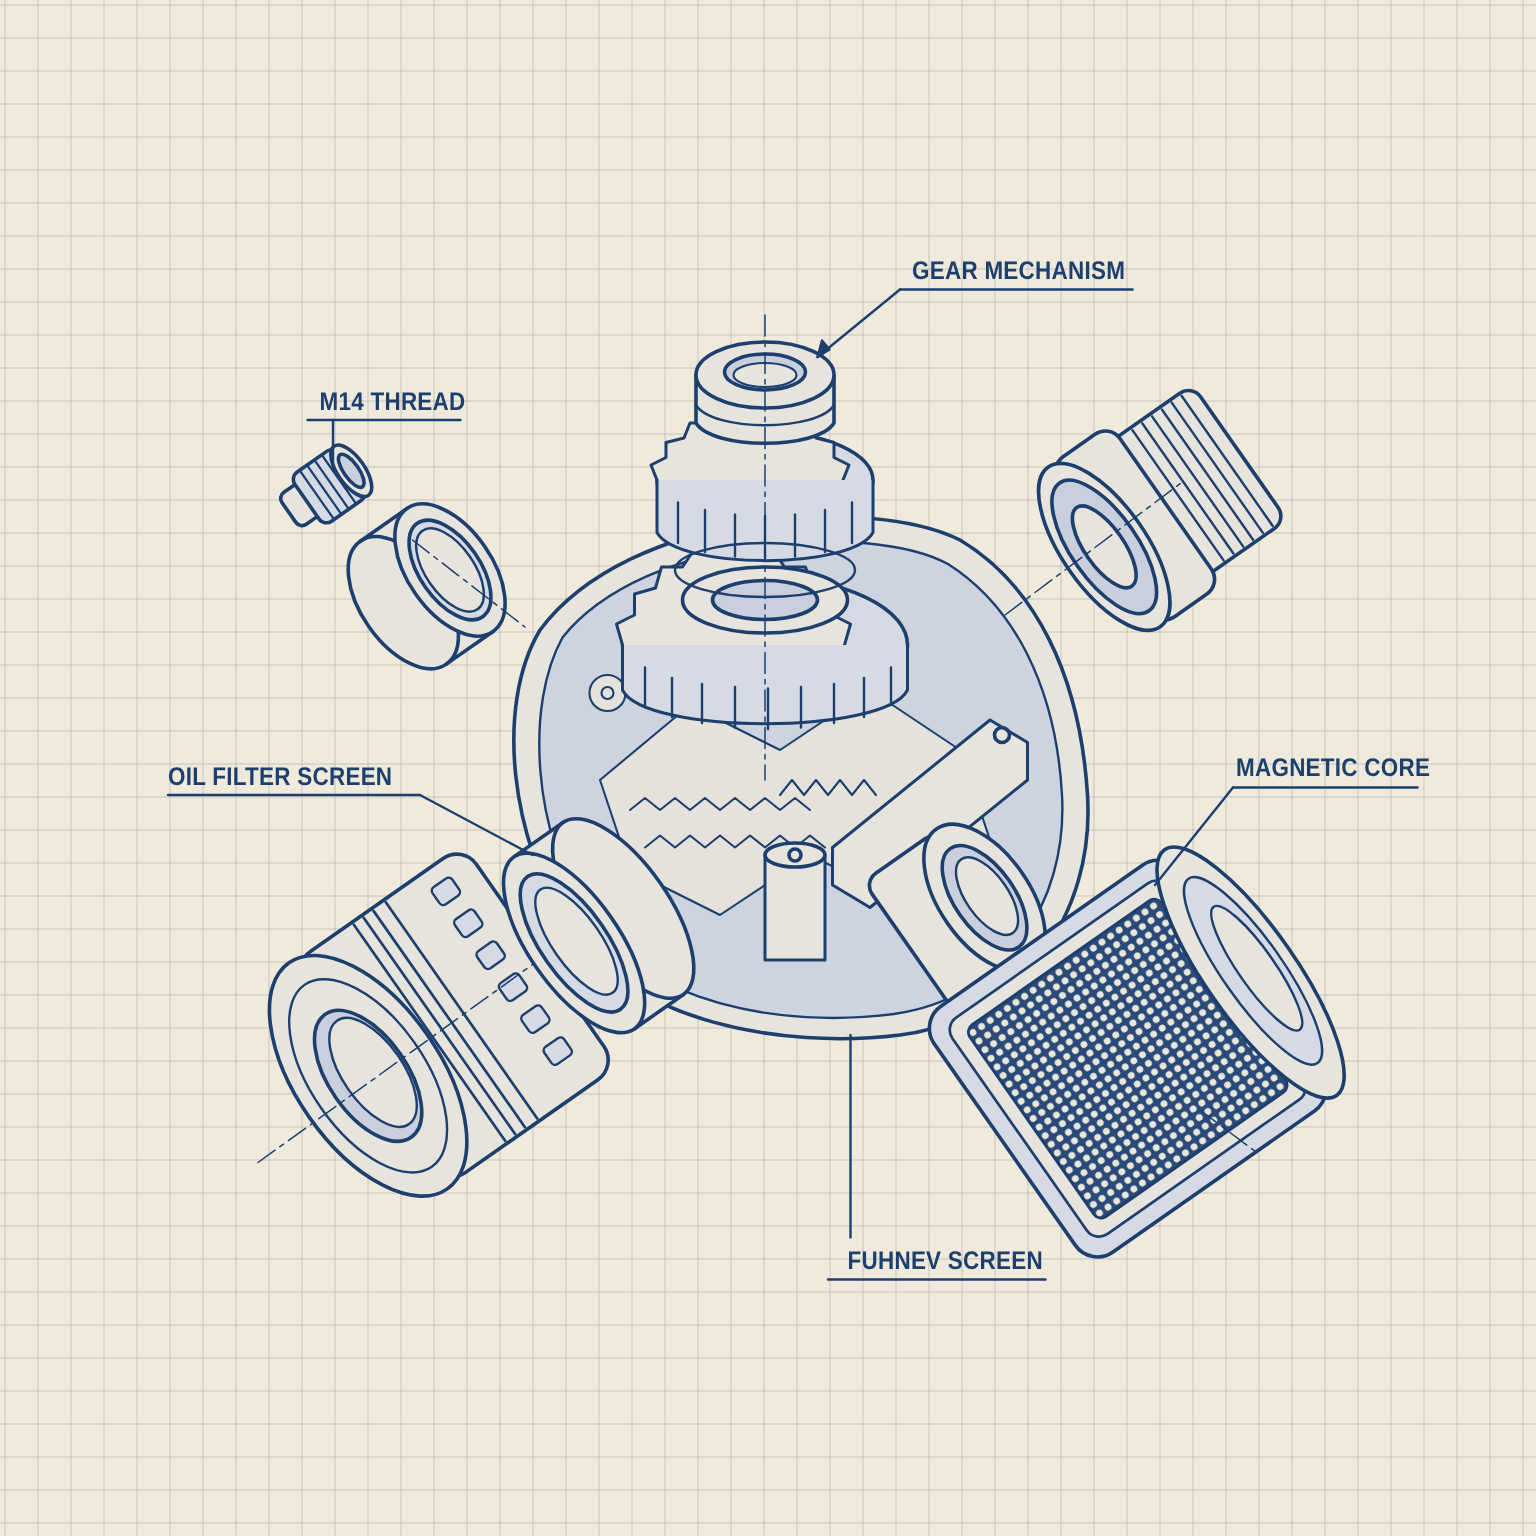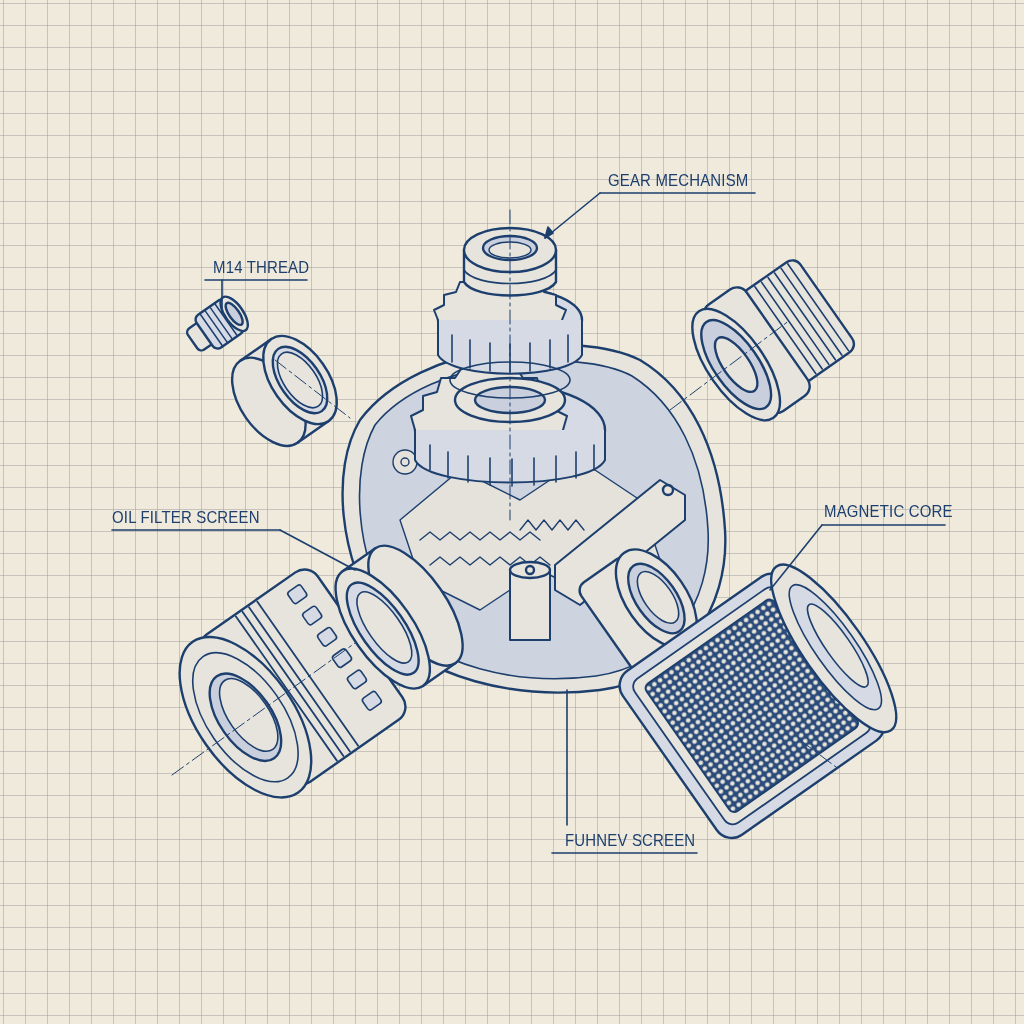--- a/index.html
+++ b/index.html
@@ -7,21 +7,21 @@
     width:1024px; height:1024px; overflow:hidden;
     background-color:#efeadc;
     background-image:
       linear-gradient(to right, rgba(150,150,150,0.45) 1px, transparent 1px),
       linear-gradient(to bottom, rgba(150,150,150,0.45) 1px, transparent 1px);
     background-size:22px 22px;
     background-position:3px 3px;
     position:relative;
     font-family:"DejaVu Sans Condensed","DejaVu Sans","Liberation Sans",sans-serif;
   }
-  #stage { position:absolute; left:0; top:0; width:1024px; height:1024px; }
+  #stage { position:absolute; left:0; top:0; width:1024px; height:1024px;font-weight:bold; }
   .label {
     position:absolute; color:#1d3f6e; font-size:17px; letter-spacing:0.2px;
     font-family:"Liberation Sans Narrow","Liberation Sans",sans-serif;
     font-stretch:condensed; white-space:nowrap;
     transform:scaleX(0.88); transform-origin:left top;
   }
   svg { position:absolute; left:0; top:0; }
 </style>
 </head>
 <body>

